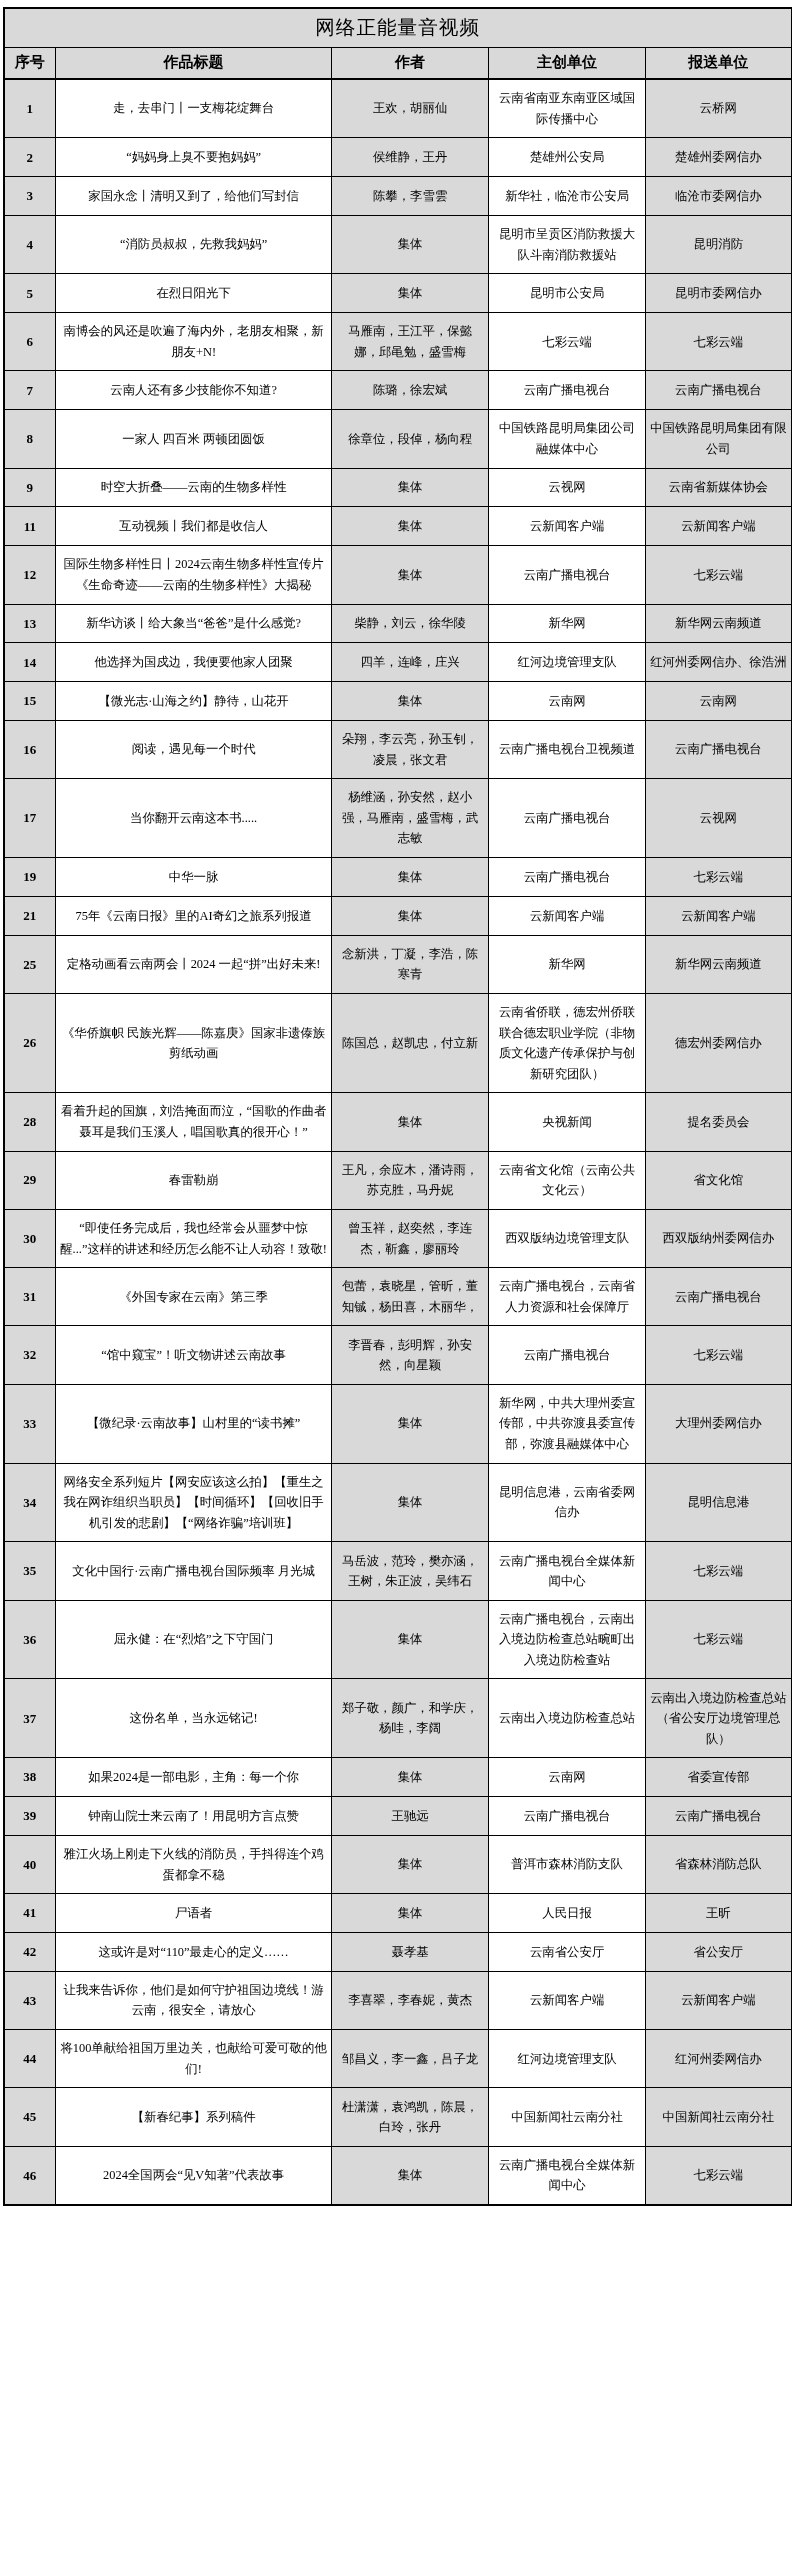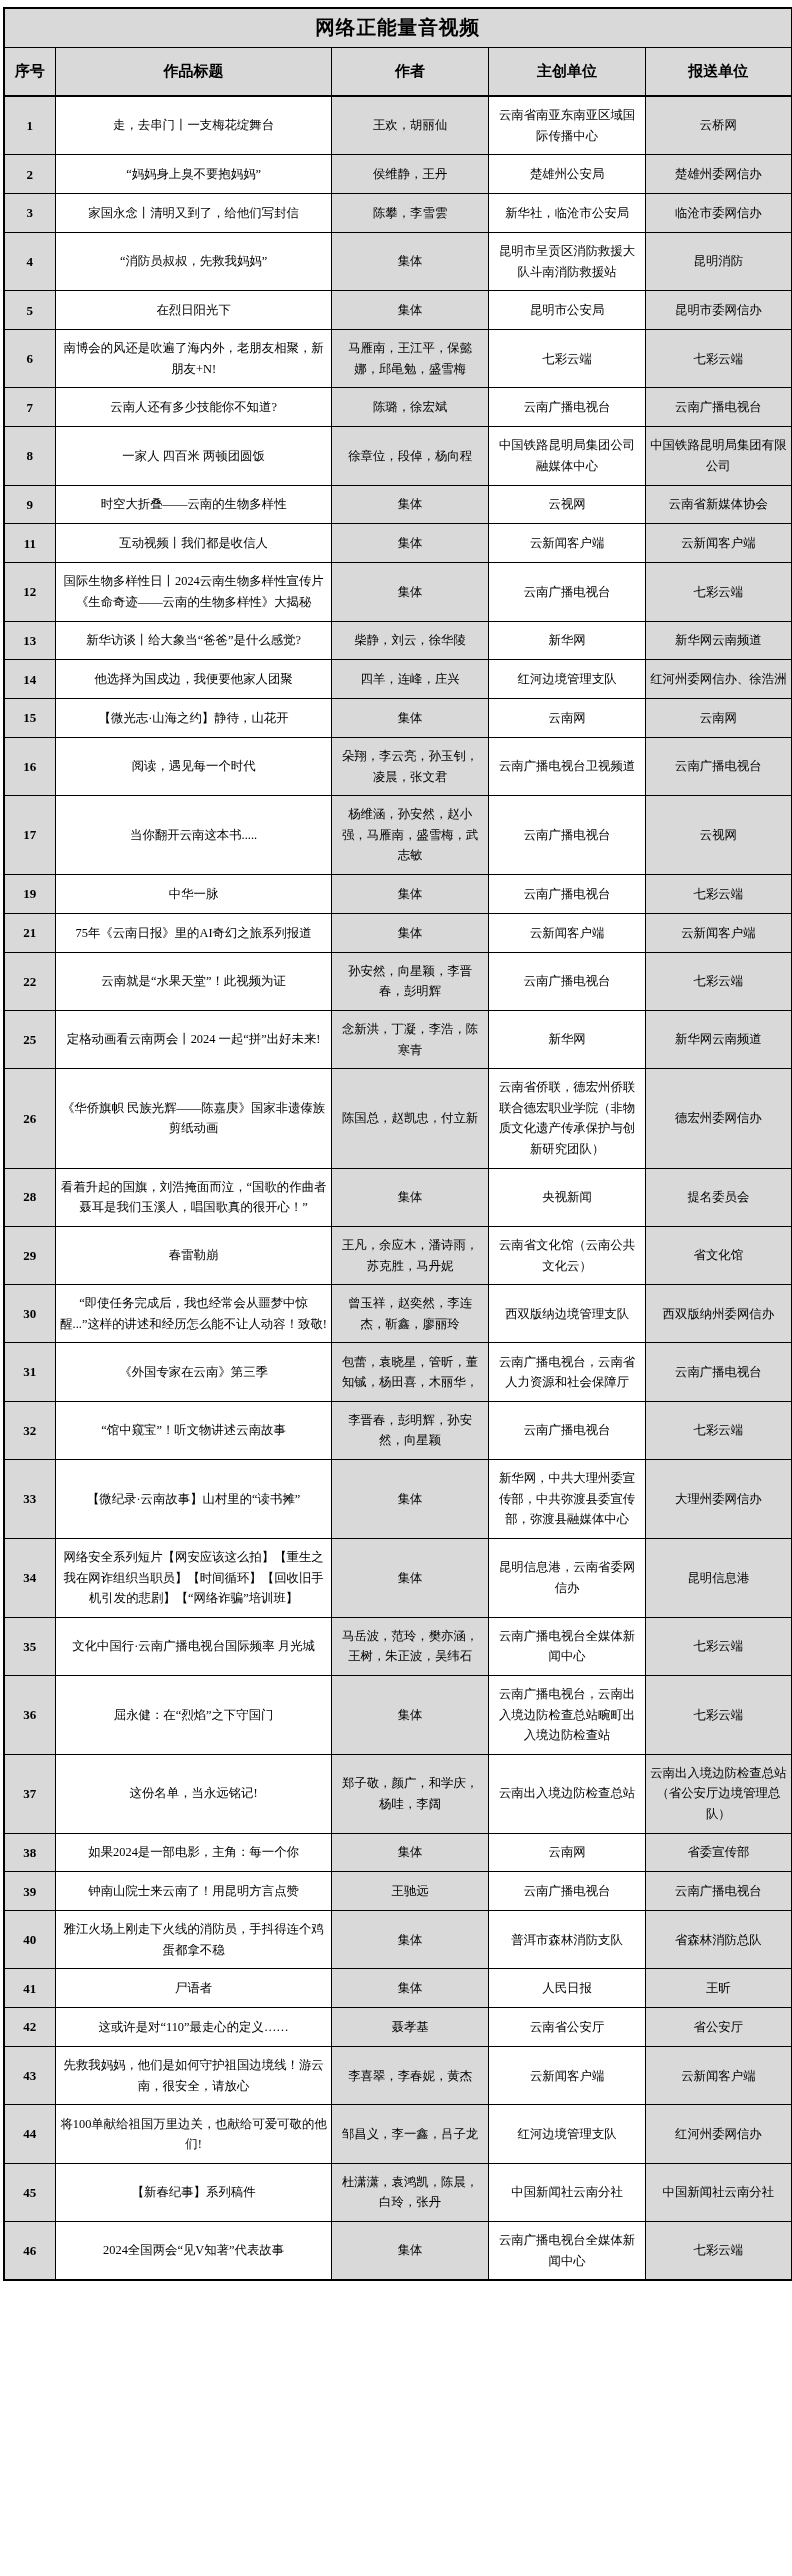--- a/index.html
+++ b/index.html
@@ -34,26 +34,26 @@
   .col-author  { width: 157px; }
   .col-org     { width: 157px; }
   .col-submit  { width: 146px; }
 
   .gray  { background: #d9d9d9; }
   .white { background: #ffffff; }
 
   td.table-title-cell {
     height: 38px;
     font-size: 19.6px;
-    font-weight: bold;
+    font-weight: normal;
     letter-spacing: 1px;
     border-bottom: 2.1px solid #000000;
   }
   tr.header-row th {
-    height: 49px;
+    height: 32px;
     font-size: 15px;
     font-weight: bold;
     border-bottom: 2.1px solid #000000;
   }
   tr.data-row td {
     font-size: 12.4px;
     line-height: 1.65;
     min-height: 26px;
     padding: 8.2px 4.1px;
   }
@@ -208,27 +208,20 @@
     <td class="cell-submit gray">七彩云端</td>
   </tr>
         <tr class="data-row">
     <td class="cell-no gray">21</td>
     <td class="cell-title white">75年《云南日报》里的AI奇幻之旅系列报道</td>
     <td class="cell-author gray">集体</td>
     <td class="cell-org white">云新闻客户端</td>
     <td class="cell-submit gray">云新闻客户端</td>
   </tr>
         <tr class="data-row">
-    <td class="cell-no gray">22</td>
-    <td class="cell-title white">云南就是“水果天堂”！此视频为证</td>
-    <td class="cell-author gray">孙安然，向星颖，李晋春，彭明辉</td>
-    <td class="cell-org white">云南广播电视台</td>
-    <td class="cell-submit gray">七彩云端</td>
-  </tr>
-        <tr class="data-row">
     <td class="cell-no gray">25</td>
     <td class="cell-title white">定格动画看云南两会丨2024 一起“拼”出好未来!</td>
     <td class="cell-author gray">念新洪，丁凝，李浩，陈寒青</td>
     <td class="cell-org white">新华网</td>
     <td class="cell-submit gray">新华网云南频道</td>
   </tr>
         <tr class="data-row">
     <td class="cell-no gray">26</td>
     <td class="cell-title white">《华侨旗帜 民族光辉——陈嘉庚》国家非遗傣族剪纸动画</td>
     <td class="cell-author gray">陈国总，赵凯忠，付立新</td>
@@ -335,21 +328,21 @@
   </tr>
         <tr class="data-row">
     <td class="cell-no gray">42</td>
     <td class="cell-title white">这或许是对“110”最走心的定义……</td>
     <td class="cell-author gray">聂孝基</td>
     <td class="cell-org white">云南省公安厅</td>
     <td class="cell-submit gray">省公安厅</td>
   </tr>
         <tr class="data-row">
     <td class="cell-no gray">43</td>
-    <td class="cell-title white">先救我妈妈，他们是如何守护祖国边境线！游云南，很安全，请放心</td>
+    <td class="cell-title white">让我来告诉你，他们是如何守护祖国边境线！游云南，很安全，请放心</td>
     <td class="cell-author gray">李喜翠，李春妮，黄杰</td>
     <td class="cell-org white">云新闻客户端</td>
     <td class="cell-submit gray">云新闻客户端</td>
   </tr>
         <tr class="data-row">
     <td class="cell-no gray">44</td>
     <td class="cell-title white">将100单献给祖国万里边关，也献给可爱可敬的他们!</td>
     <td class="cell-author gray">邹昌义，李一鑫，吕子龙</td>
     <td class="cell-org white">红河边境管理支队</td>
     <td class="cell-submit gray">红河州委网信办</td>

